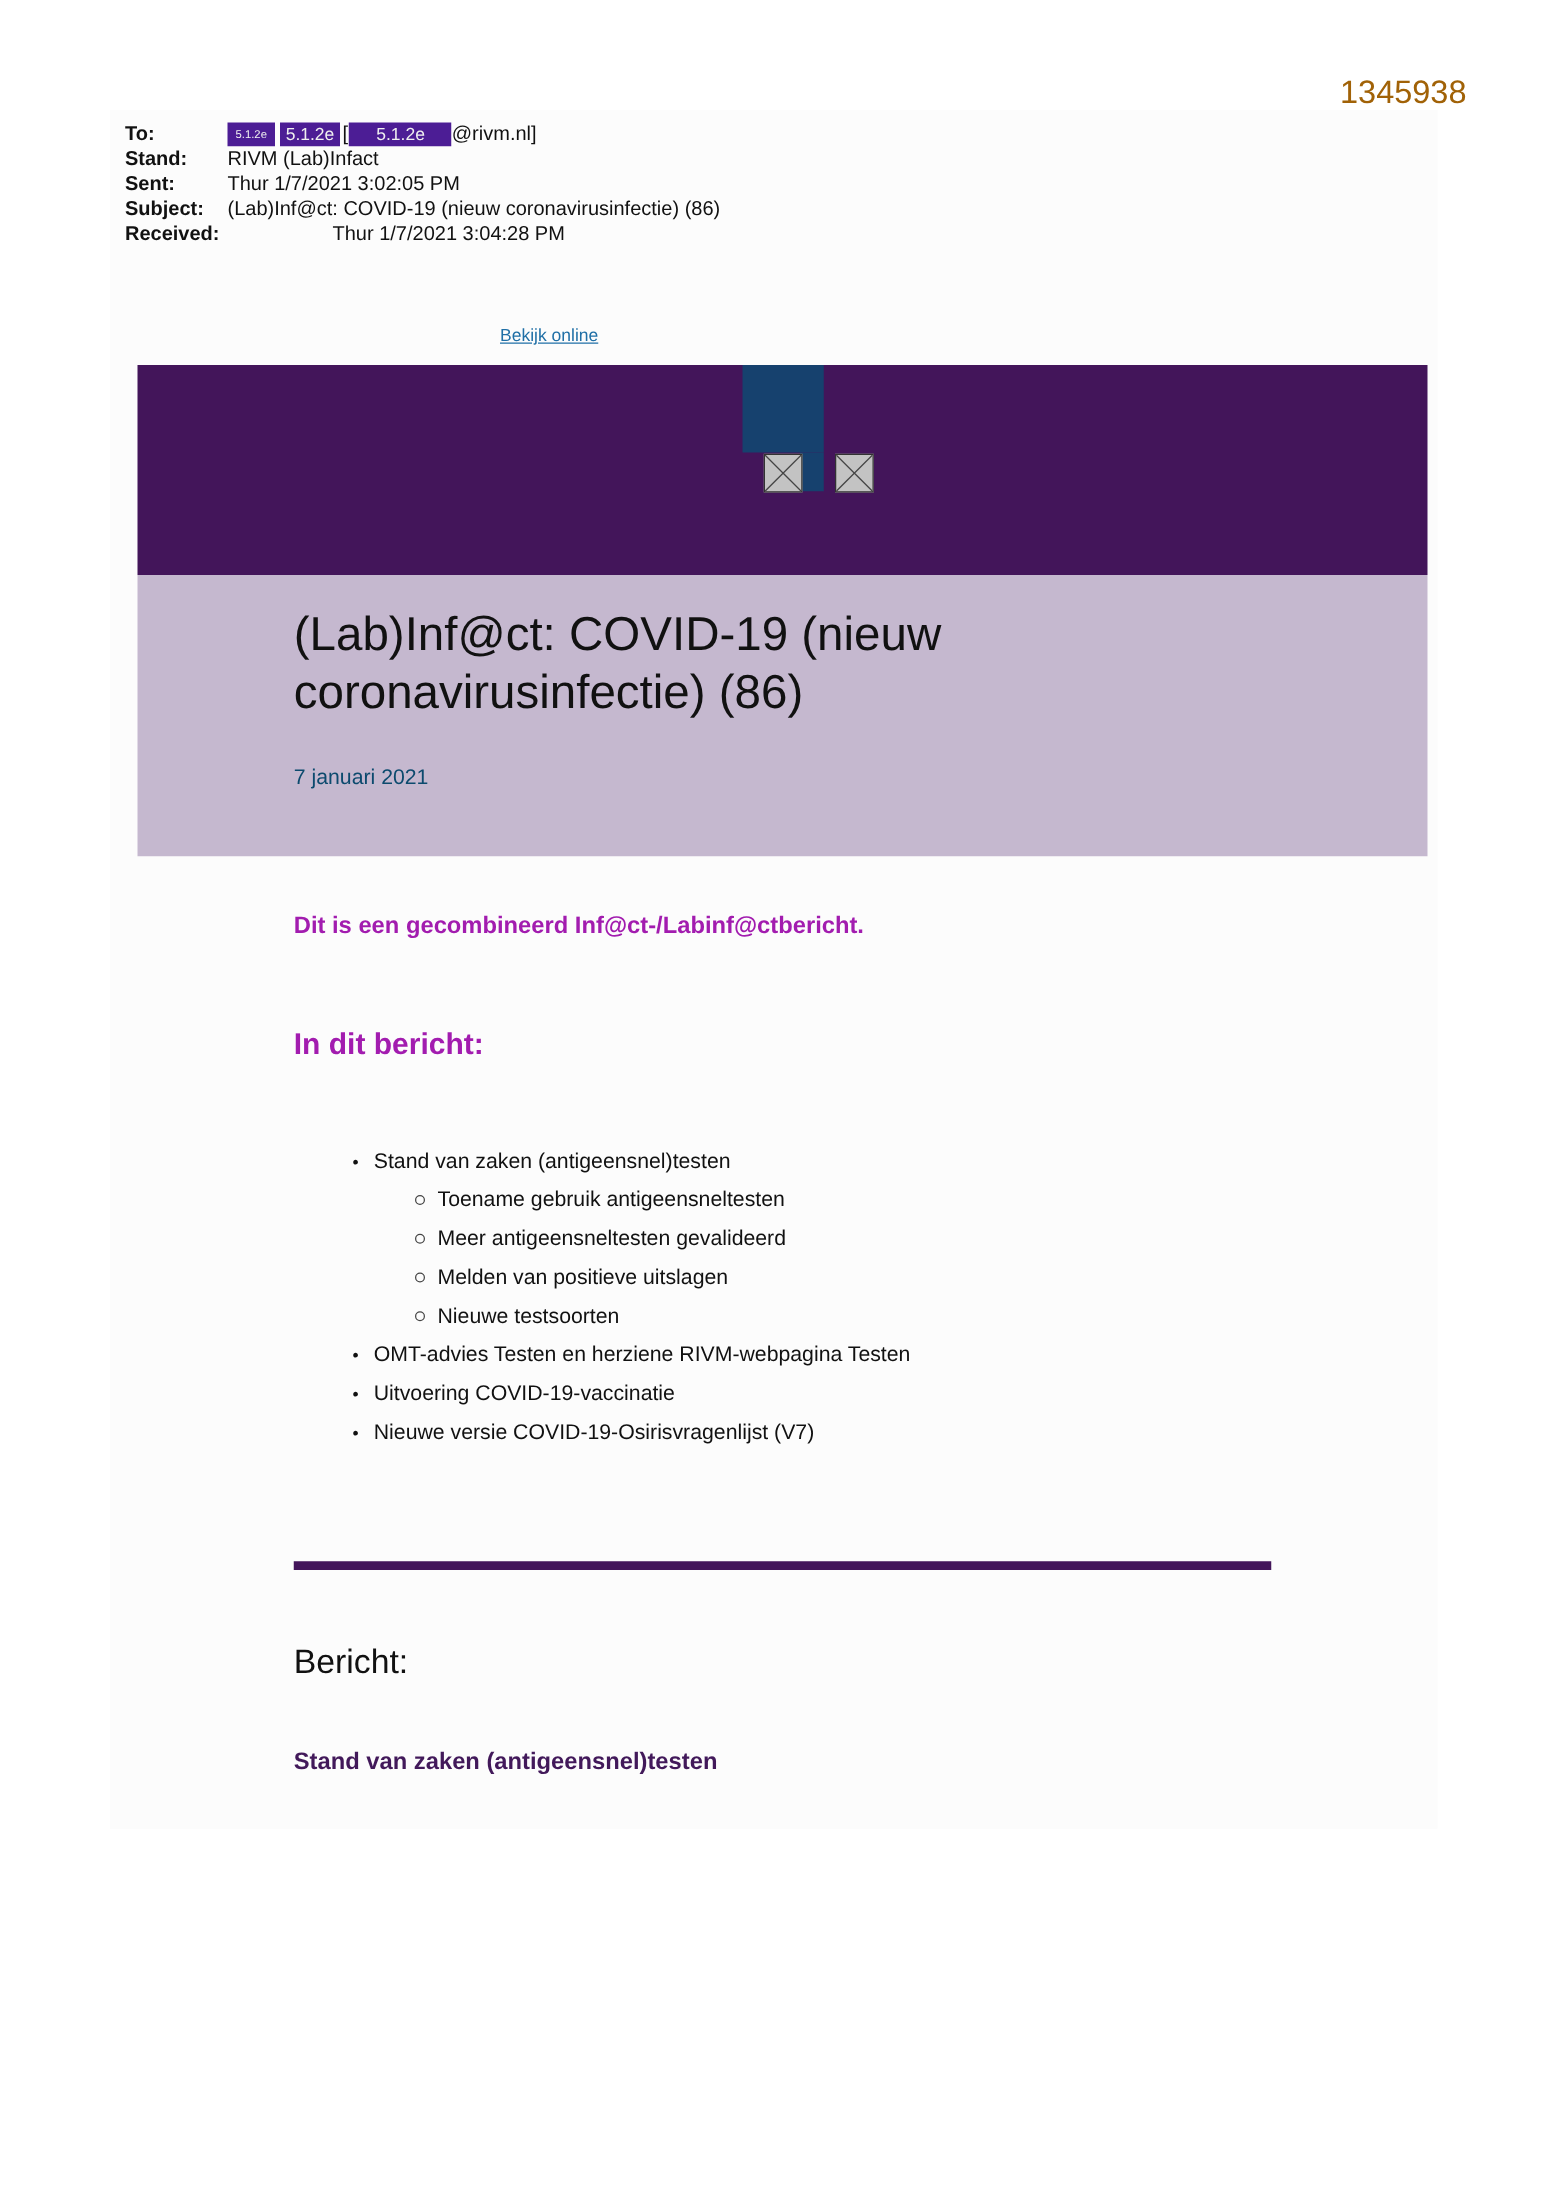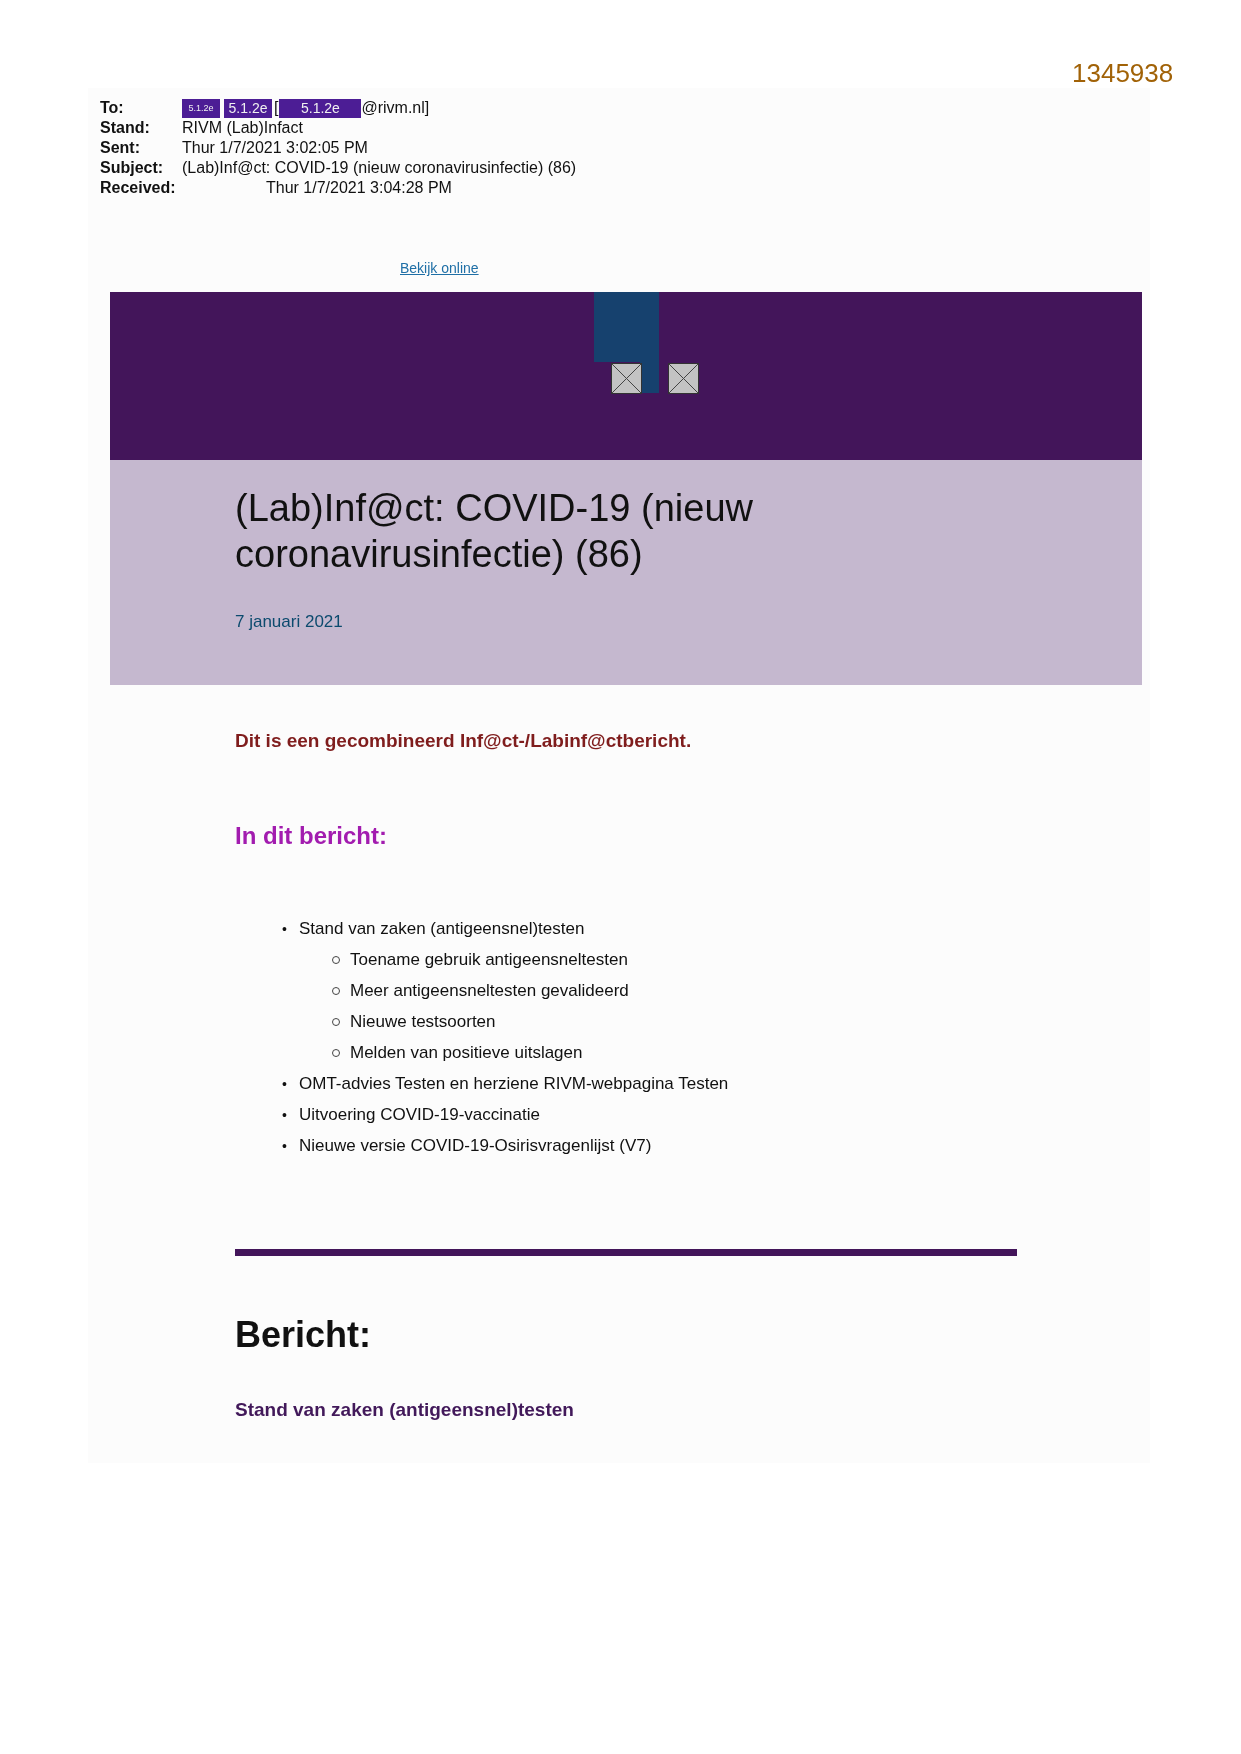--- a/index.html
+++ b/index.html
@@ -133,21 +133,21 @@
       font-size: 17px;
       color: #0c4a6e;
     }
 
     .intro {
       position: absolute;
       left: 235px;
       top: 730px;
       font-size: 19px;
       font-weight: bold;
-      color: #7f1d1d;
+      color: #a21caf;
     }
     .toc-heading {
       position: absolute;
       left: 235px;
       top: 822px;
       margin: 0;
       font-size: 24px;
       font-weight: bold;
       color: #a21caf;
     }
@@ -195,22 +195,22 @@
       top: 1249px;
       width: 782px;
       height: 7px;
       background: #43155a;
     }
     .body-heading {
       position: absolute;
       left: 235px;
       top: 1314px;
       margin: 0;
-      font-size: 36px;
-      font-weight: bold;
+      font-size: 27px;
+      font-weight: normal;
       color: #111;
     }
     .section-title {
       position: absolute;
       left: 235px;
       top: 1399px;
       font-size: 19px;
       font-weight: bold;
       color: #42195a;
     }
@@ -272,22 +272,22 @@
 </div>
 
 <div class="intro">Dit is een gecombineerd Inf@ct-/Labinf@ctbericht.</div>
 
 <h2 class="toc-heading">In dit bericht:</h2>
 
 <div class="toc">
   <div class="toc-item">Stand van zaken (antigeensnel)testen</div>
   <div class="toc-sub">Toename  gebruik antigeensneltesten</div>
   <div class="toc-sub">Meer antigeensneltesten gevalideerd</div>
+  <div class="toc-sub">Melden van positieve uitslagen</div>
   <div class="toc-sub">Nieuwe testsoorten</div>
-  <div class="toc-sub">Melden van positieve uitslagen</div>
   <div class="toc-item">OMT-advies Testen en herziene RIVM-webpagina Testen</div>
   <div class="toc-item">Uitvoering COVID-19-vaccinatie</div>
   <div class="toc-item">Nieuwe versie COVID-19-Osirisvragenlijst (V7)</div>
 </div>
 
 <div class="divider"></div>
 
 <h2 class="body-heading">Bericht:</h2>
 
 <div class="section-title">Stand van zaken (antigeensnel)testen</div>

